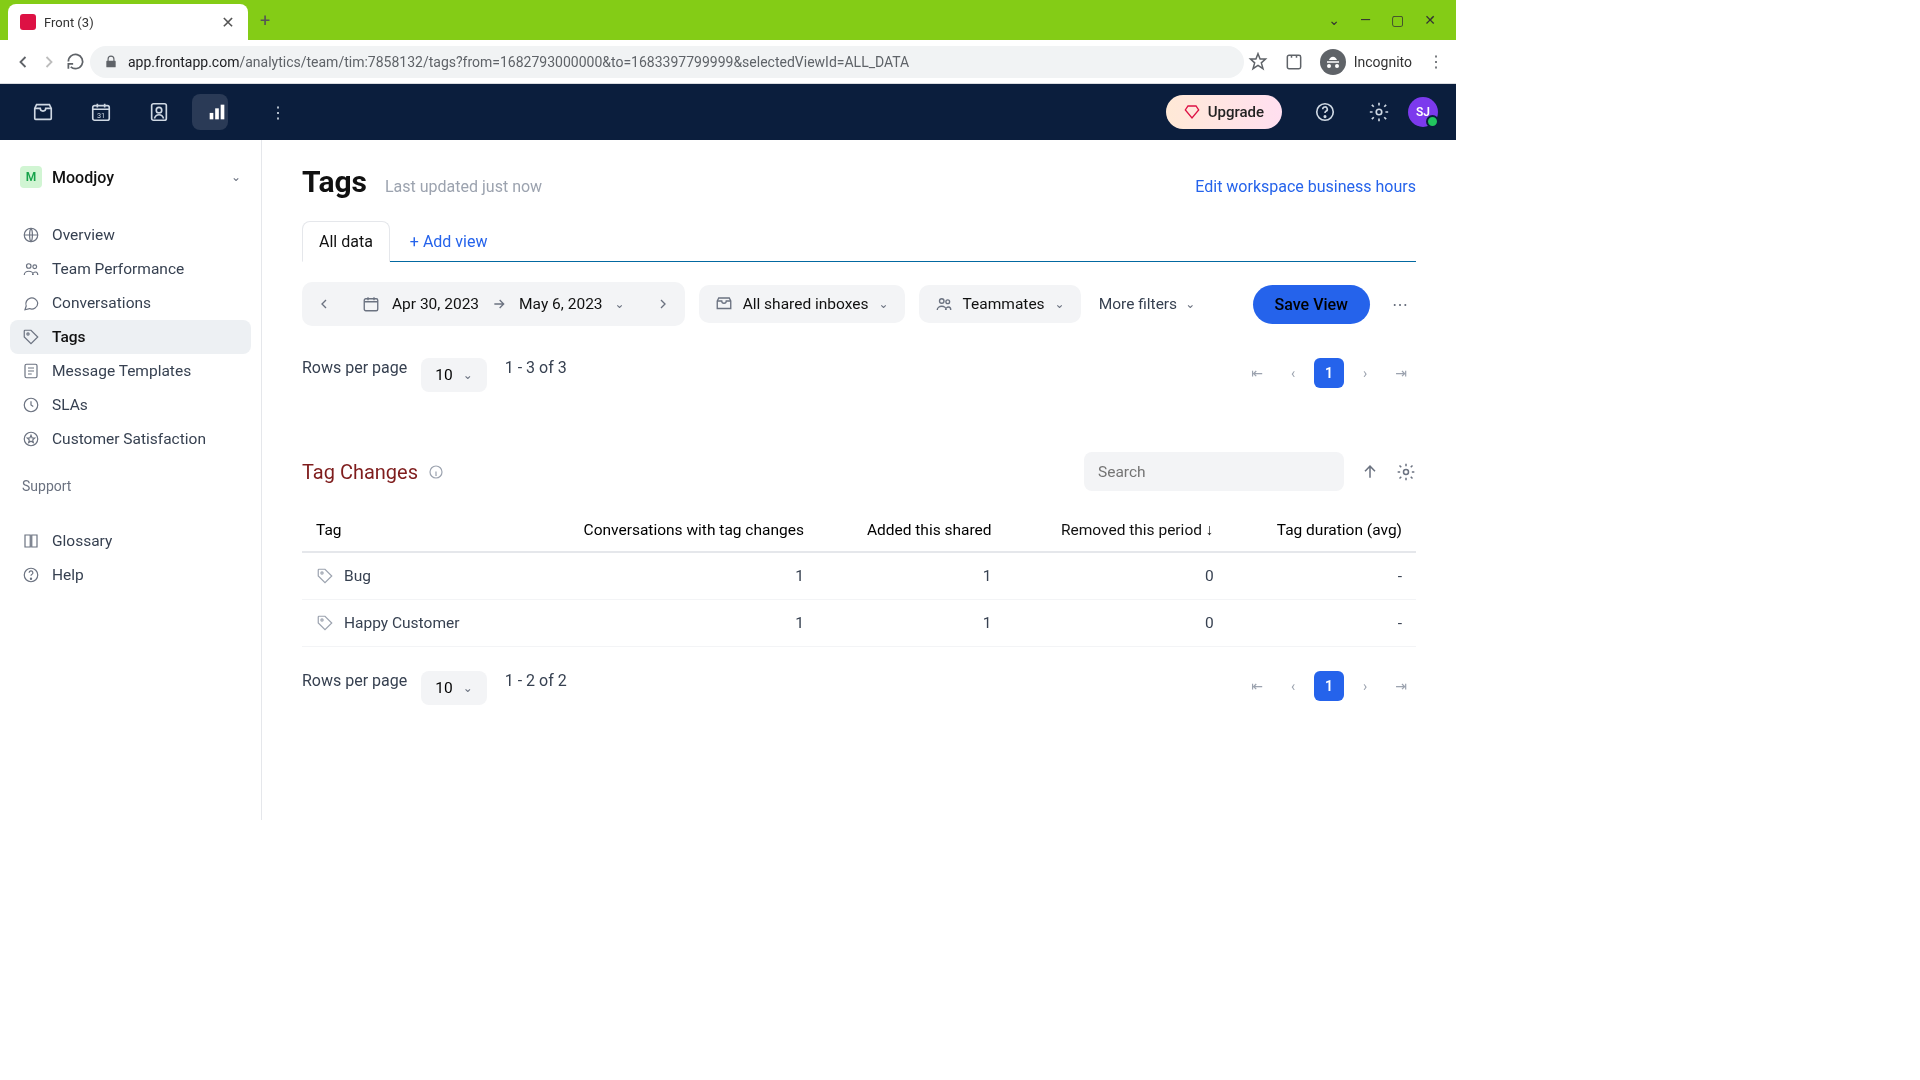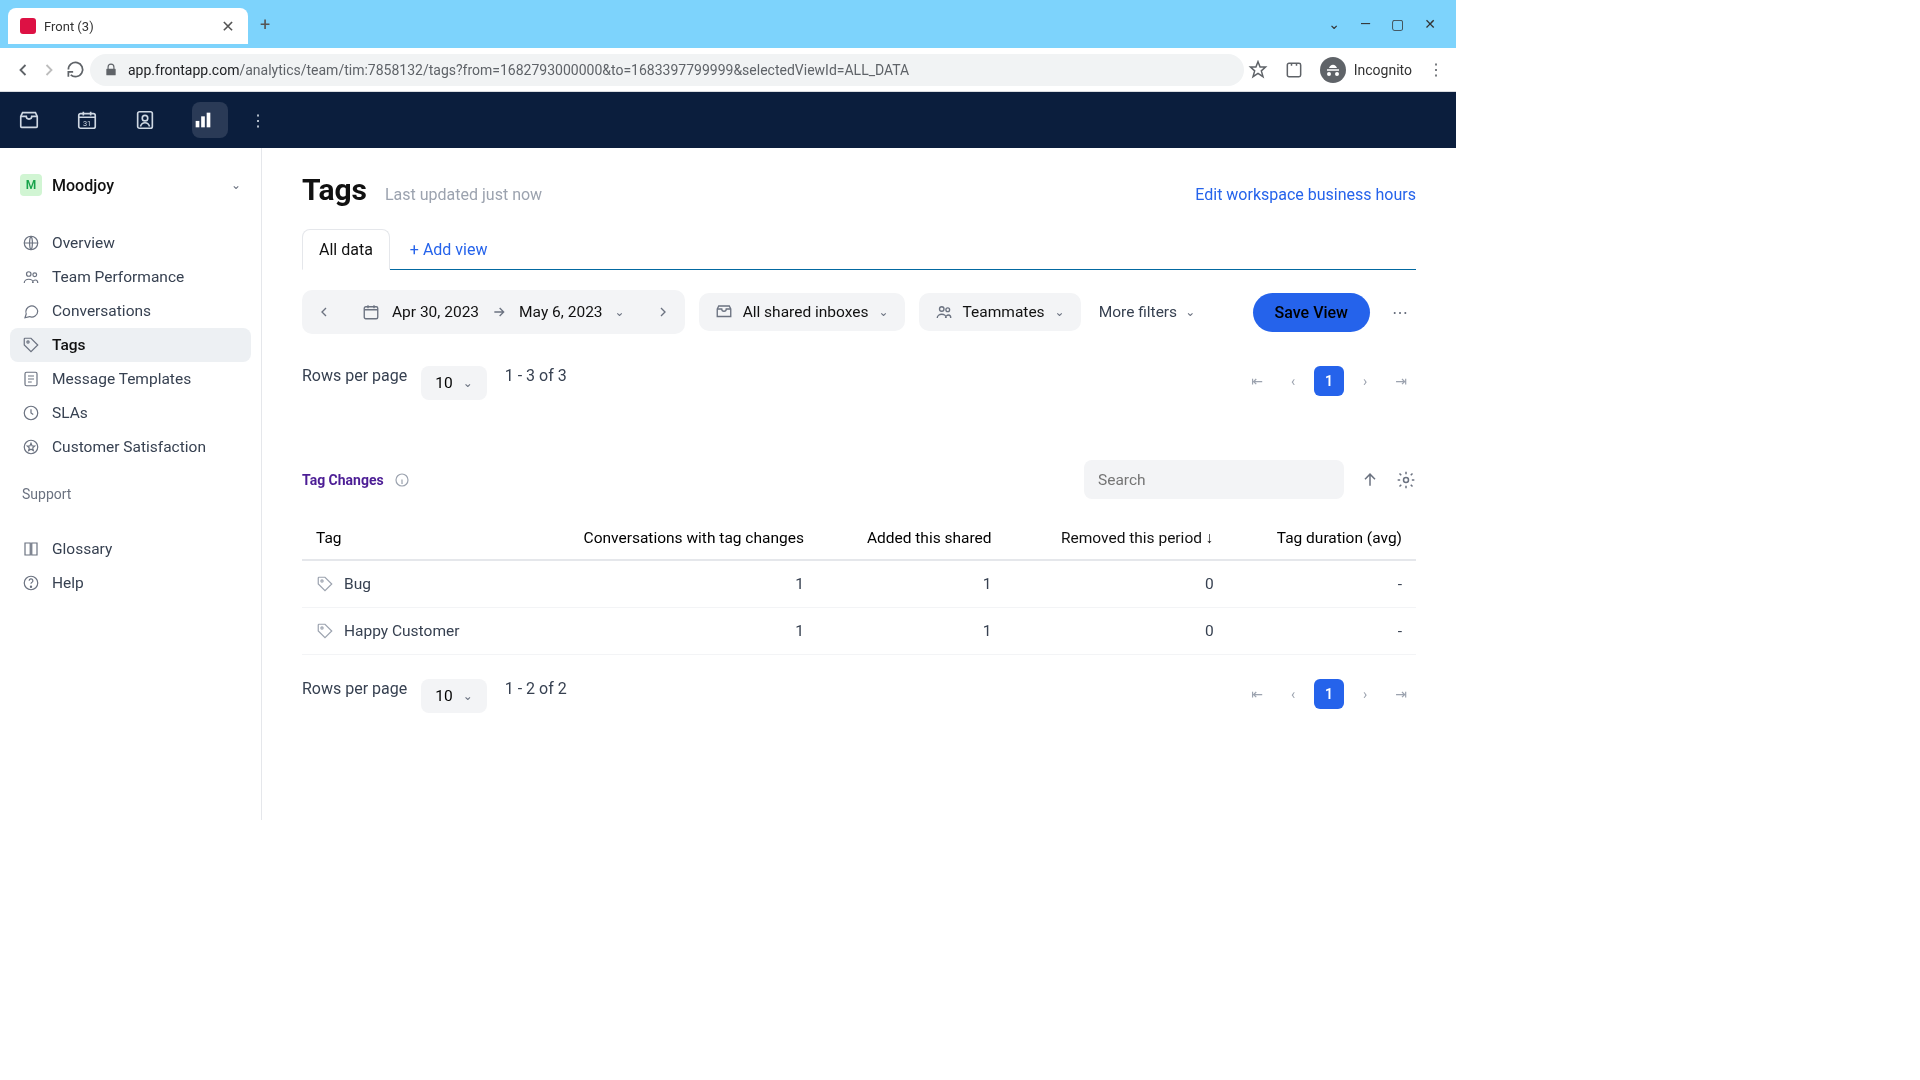--- a/index.html
+++ b/index.html
@@ -1,40 +1,40 @@
 <!DOCTYPE html>
 <html><head>
 <meta charset="utf-8">
 <style>
 * { margin: 0; padding: 0; box-sizing: border-box; font-family: -apple-system, BlinkMacSystemFont, "Segoe UI", Roboto, sans-serif; }
 body { background: #fff; overflow: hidden; }
 
 
 .browser-chrome { background: #dfe1e5; }
-.tab-strip { display: flex; align-items: center; height: 48px; padding: 0 8px; background: #7dd3fc; }
+.tab-strip { display: flex; align-items: center; height: 40px; padding: 0 8px; background: #84cc16; }
 .tab { display: flex; align-items: center; gap: 8px; background: #fff; border-radius: 8px 8px 0 0; padding: 8px 12px; min-width: 240px; height: 36px; margin-top: 4px; }
 .tab-favicon { width: 16px; height: 16px; background: #d14; border-radius: 3px; }
 .tab-title { font-size: 13px; color: #333; flex: 1; }
 .tab-close { width: 16px; height: 16px; cursor: pointer; display:flex; align-items:center; justify-content:center; color:#555; }
 .tab-new { margin-left: 12px; color: #555; cursor: pointer; font-size: 18px; }
 .window-controls { margin-left: auto; display: flex; gap: 20px; padding-right: 12px; color: #333; }
 .window-controls span { cursor: pointer; font-size: 14px; }
 .addr-bar { display: flex; align-items: center; gap: 4px; height: 44px; padding: 0 12px; background: #fff; border-bottom: 1px solid #dadce0; }
 .nav-btn { width: 22px; height: 22px; display:flex; align-items:center; justify-content:center; color:#5f6368; cursor:pointer; }
 .nav-btn.disabled { color: #bdbdbd; }
 .url-field { flex: 1; background: #f1f3f4; border-radius: 20px; height: 32px; display:flex; align-items:center; padding: 0 14px; font-size: 14px; color: #5f6368; gap:10px; }
 .url-field .domain { color: #202124; }
 .addr-icons { display:flex; align-items:center; gap:16px; color:#5f6368; }
 .incognito-badge { display:flex; align-items:center; gap:8px; font-size:14px; color:#333; }
 .incognito-icon { width:26px; height:26px; border-radius:50%; background:#5f6368; display:flex; align-items:center; justify-content:center; color:#fff; font-size:14px; }
 
 
 .app-topbar { height: 56px; background: #0b1e3d; display:flex; align-items:center; padding: 0 18px; gap: 20px; }
 .topbar-left { display:flex; align-items:center; gap: 22px; }
-.topbar-icon { width: 36px; height: 36px; display:flex; align-items:center; justify-content:flex-start; color:#cfd8e3; cursor:pointer; border-radius:8px; }
+.topbar-icon { width: 36px; height: 36px; display:flex; align-items:center; justify-content:flex-end; color:#cfd8e3; cursor:pointer; border-radius:8px; }
 .topbar-icon.active { background:#2a3a56; color:#fff; }
 .topbar-right { margin-left:auto; display:flex; align-items:center; gap:18px; }
 .upgrade-btn { background: linear-gradient(90deg,#ffe9d6,#ffdff0); color:#222; padding: 8px 18px; border-radius: 20px; font-size:15px; font-weight:500; display:flex; align-items:center; gap:8px; cursor:pointer; }
 .avatar-sj { width:30px; height:30px; border-radius:50%; background:#7c3aed; color:#fff; font-size:12px; font-weight:600; display:flex; align-items:center; justify-content:center; position:relative; }
 .avatar-sj::after { content:''; position:absolute; bottom:-1px; right:-1px; width:9px; height:9px; background:#22c55e; border:2px solid #0b1e3d; border-radius:50%; }
 
 
 .app-body { display:flex; height: calc(100vh - 140px); }
 .sidebar { width: 262px; border-right:1px solid #e5e7eb; padding: 18px 10px; overflow-y:auto; }
 .workspace-sel { display:flex; align-items:center; gap:10px; padding: 8px 10px; cursor:pointer; border-radius:6px; }
@@ -66,21 +66,21 @@
 
 .pager-row { display:flex; align-items:flex-start; gap:14px; margin-top:32px; }
 .rpp-label { font-size:16px; color:#374151; }
 .rpp-select { display:flex; align-items:center; gap:10px; background:#f3f4f6; border-radius:8px; padding:8px 14px; font-size:15.5px; cursor:pointer; }
 .range-text { font-size:16px; color:#374151; margin-left:4px; }
 .pager-ctrls { margin-left:auto; display:flex; align-items:center; gap:6px; }
 .pager-btn { width:30px; height:30px; display:flex; align-items:center; justify-content:center; color:#9ca3af; cursor:pointer; border-radius:6px; font-size:14px; }
 .pager-btn.page { background:#2563eb; color:#fff; font-weight:600; }
 
 .section-head { display:flex; align-items:center; gap:10px; margin-top:60px; }
-.section-title { font-size:14px; font-weight:700; color:#4c1d95; }
+.section-title { font-size:20px; font-weight:400; color:#7f1d1d; }
 .info-ic { color:#9ca3af; cursor:pointer; }
 .section-tools { margin-left:auto; display:flex; align-items:center; gap:16px; }
 .search-box { background:#f3f4f6; border-radius:8px; padding:10px 14px; width:260px; }
 .search-box input { border:none; background:transparent; outline:none; font-size:15.5px; width:100%; color:#15803d; }
 .tool-ic { color:#6b7280; cursor:pointer; }
 
 .data-table { width:100%; margin-top:18px; border-collapse:collapse; }
 .data-table th { text-align:left; font-weight:400; font-size:15.5px; color:#000000; padding:12px 14px; border-bottom:2px solid #e5e7eb; }
 .data-table th.right { text-align:right; }
 .data-table th.sorted { color:#111; }
@@ -185,20 +185,44 @@
           </svg>
     </span>
     <span class="topbar-icon active">
       <svg width="22" height="22" viewBox="0 0 24 24" fill="currentColor">
             <rect x="4" y="13" width="4" height="7"></rect>
             <rect x="10" y="8" width="4" height="12"></rect>
             <rect x="16" y="4" width="4" height="16"></rect>
           </svg>
     </span>
     <span class="topbar-icon">⋮</span>
+  </div>
+  <div class="topbar-right">
+    <div class="upgrade-btn">
+      <svg width="16" height="16" viewBox="0 0 24 24" fill="none" stroke="#d14" stroke-width="2">
+            <path d="M6 3h12l4 6-10 12L2 9z"></path>
+          </svg>
+      <span>Upgrade</span>
+    </div>
+    <span class="topbar-icon">
+      <svg width="22" height="22" viewBox="0 0 24 24" fill="none" stroke="currentColor" stroke-width="1.8">
+            <circle cx="12" cy="12" r="9"></circle>
+            <path d="M9.5 9a2.5 2.5 0 1 1 3.5 2.3c-.8.4-1 1-1 1.7"></path>
+            <circle cx="12" cy="17" r=".8" fill="currentColor"></circle>
+          </svg>
+    </span>
+    <span class="topbar-icon">
+      <svg width="22" height="22" viewBox="0 0 24 24" fill="none" stroke="currentColor" stroke-width="1.8">
+            <circle cx="12" cy="12" r="3"></circle>
+            <path d="M12 2v3M12 19v3M4.2 4.2l2.1 2.1M17.7 17.7l2.1 2.1M2 12h3M19 12h3M4.2 19.8l2.1-2.1M17.7 6.3l2.1-2.1"></path>
+          </svg>
+    </span>
+    <div class="avatar-sj">
+          <span>SJ</span>
+        </div>
   </div>
 </div>
 
 <div class="app-body">
 
   <div class="sidebar">
     <div class="workspace-sel">
       <div class="ws-badge">M</div>
       <span class="ws-name">Moodjoy</span>
       <span class="chev">⌄</span>

